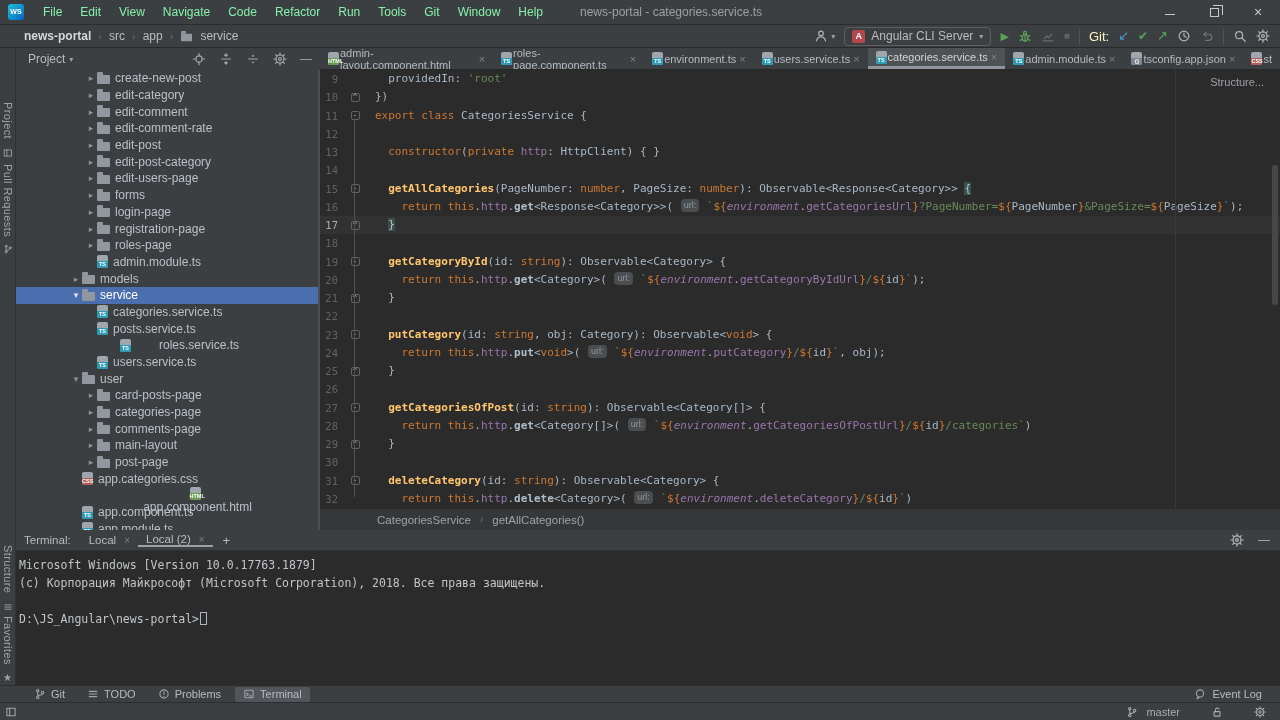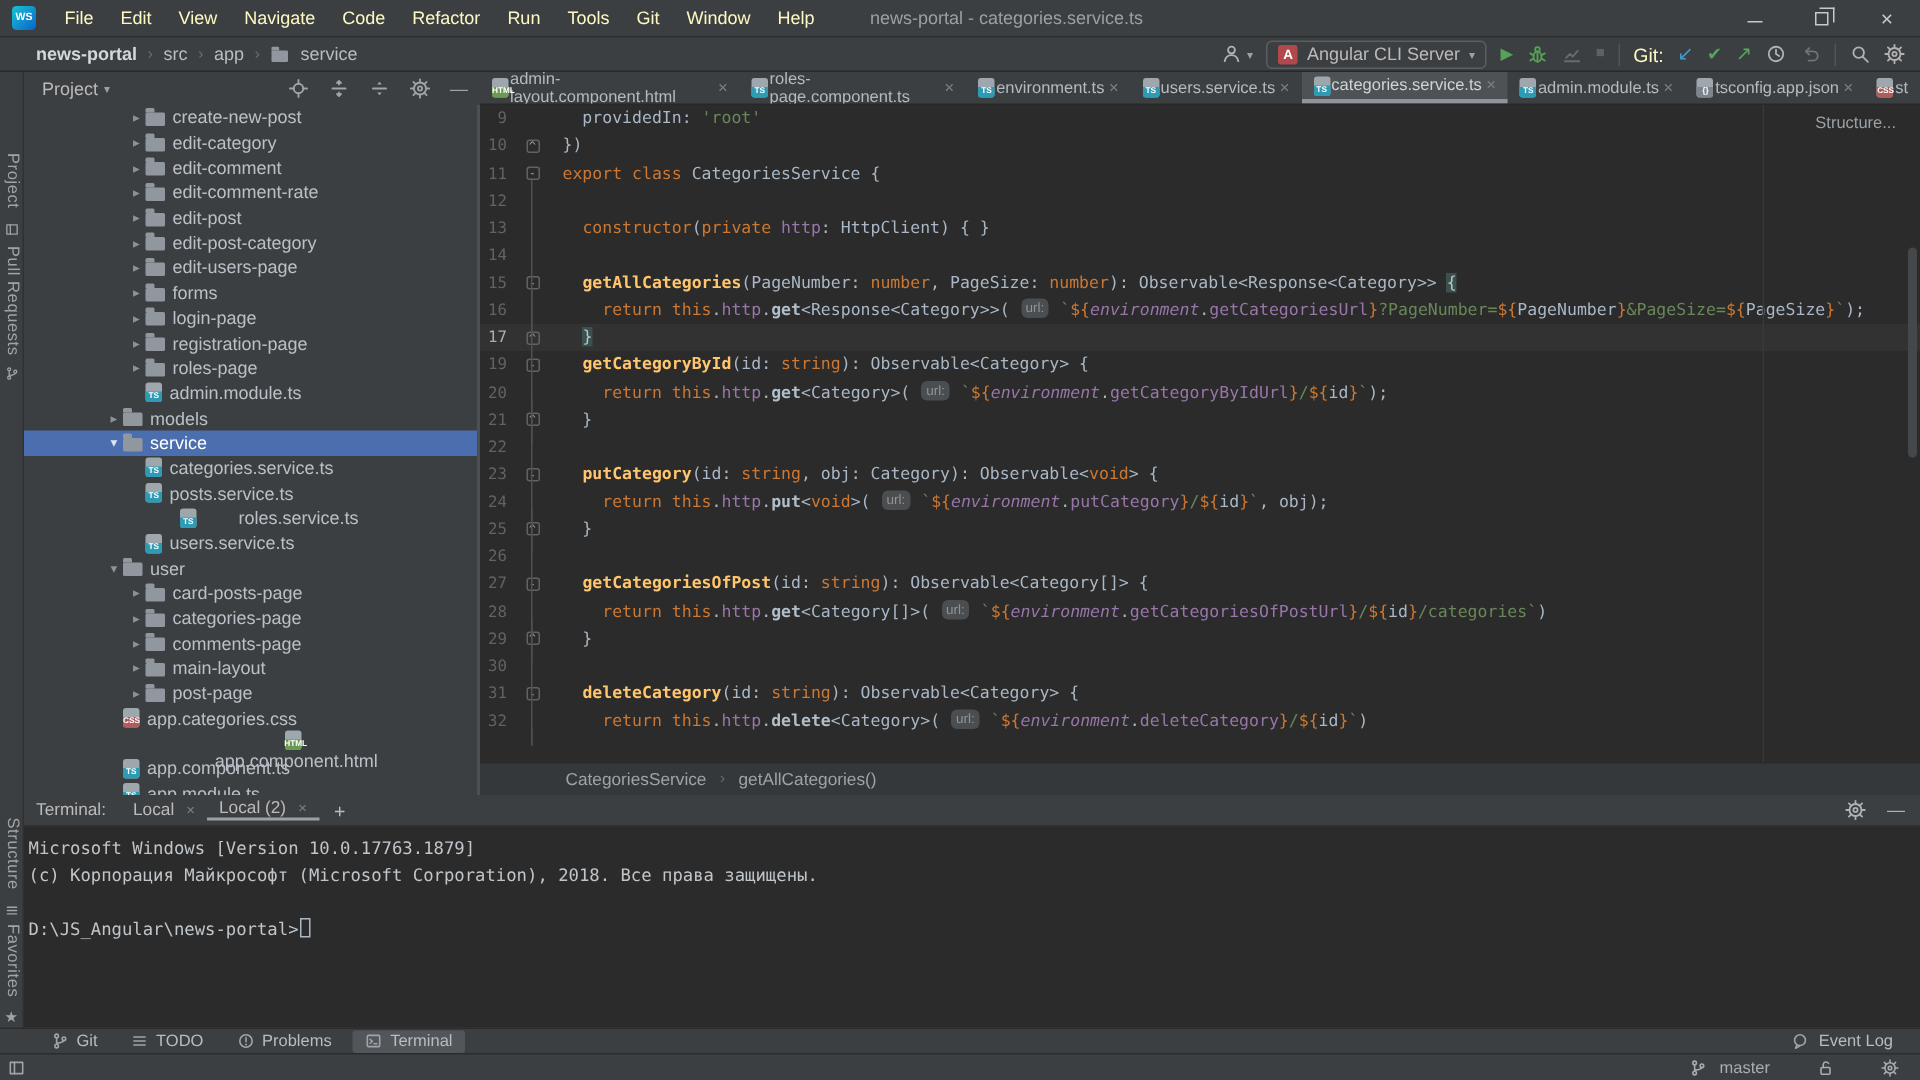--- a/index.html
+++ b/index.html
@@ -6,21 +6,21 @@
   body{width:1280px;height:720px;position:relative;overflow:hidden;background:#2b2b2b;
        font-family:"Liberation Sans",sans-serif;cursor:default;user-select:none}
   .abs{position:absolute}
 
   
   #titlebar{left:0;top:0;width:1280px;height:25px;background:#3c3f41;border-bottom:1px solid #2a2c2e;
             display:flex;align-items:center;padding-left:8px}
   #ws-logo{width:16px;height:16px;border-radius:3px;background:linear-gradient(135deg,#17c3d6,#0c63c8);
            color:#fff;font:bold 7px/16px "Liberation Sans",sans-serif;text-align:center;flex:none}
   #menus{display:flex;margin-left:10px}
-  .menu-item{padding:0 9px;font-size:12px;color:#fef9c3;line-height:24px}
+  .menu-item{padding:0 9px;font-size:12px;color:#86efac;line-height:24px}
   #win-title{margin-left:28px;font-size:12px;color:#9aa0a5}
   #win-controls{margin-left:auto;display:flex;align-items:center;height:100%}
   .winbtn{width:44px;height:100%;display:flex;align-items:center;justify-content:center;color:#c6cacd}
   .w-min{width:10px;border-top:1px solid #c6cacd;margin-top:5px}
   .w-max{width:9px;height:9px;border:1px solid #c6cacd;position:relative}
   .w-max::before{content:"";position:absolute;top:-4px;left:2px;width:9px;height:9px;
                  border:1px solid #c6cacd;border-bottom:none;border-left:none}
   .w-close{font-size:14px;line-height:14px}
 
   
@@ -565,20 +565,21 @@
   <div id="code">
       <div class="cl"><span class="num">9</span><span class="fold"></span><span class="ctext"><span class="sg-t">  providedIn: </span><span class="sg-s">'root'</span></span></div>
       <div class="cl"><span class="num">10</span><span class="fold"><span class="fm">^</span></span><span class="ctext"><span class="sg-t">})</span></span></div>
       <div class="cl"><span class="num">11</span><span class="fold"><span class="fm">-</span></span><span class="ctext"><span class="sg-k">export class </span><span class="sg-t">CategoriesService {</span></span></div>
       <div class="cl"><span class="num">12</span><span class="fold"></span><span class="ctext"></span></div>
       <div class="cl"><span class="num">13</span><span class="fold"></span><span class="ctext"><span class="sg-t">  </span><span class="sg-k">constructor</span><span class="sg-t">(</span><span class="sg-k">private </span><span class="sg-f">http</span><span class="sg-t">: HttpClient) { }</span></span></div>
       <div class="cl"><span class="num">14</span><span class="fold"></span><span class="ctext"></span></div>
       <div class="cl"><span class="num">15</span><span class="fold"><span class="fm">-</span></span><span class="ctext"><span class="sg-t">  </span><span class="sg-m">getAllCategories</span><span class="sg-t">(PageNumber: </span><span class="sg-k">number</span><span class="sg-t">, PageSize: </span><span class="sg-k">number</span><span class="sg-t">): Observable&lt;Response&lt;Category&gt;&gt; </span><span class="sg-b">{</span></span></div>
       <div class="cl"><span class="num">16</span><span class="fold"></span><span class="ctext"><span class="sg-t">    </span><span class="sg-k">return </span><span class="sg-k">this</span><span class="sg-t">.</span><span class="sg-f">http</span><span class="sg-t">.</span><span class="sg-c">get</span><span class="sg-t">&lt;Response&lt;Category&gt;&gt;( </span><span class="sg-i">url:</span><span class="sg-t"> </span><span class="sg-s">`</span><span class="sg-k">${</span><span class="sg-e">environment</span><span class="sg-t">.</span><span class="sg-f">getCategoriesUrl</span><span class="sg-k">}</span><span class="sg-s">?PageNumber=</span><span class="sg-k">${</span><span class="sg-t">PageNumber</span><span class="sg-k">}</span><span class="sg-s">&amp;PageSize=</span><span class="sg-k">${</span><span class="sg-t">PageSize</span><span class="sg-k">}</span><span class="sg-s">`</span><span class="sg-t">);</span></span></div>
       <div class="cl cur"><span class="num">17</span><span class="fold"><span class="fm">^</span></span><span class="ctext"><span class="sg-t">  </span><span class="sg-b">}</span></span></div>
+      <div class="cl"><span class="num">18</span><span class="fold"></span><span class="ctext"></span></div>
       <div class="cl"><span class="num">19</span><span class="fold"><span class="fm">-</span></span><span class="ctext"><span class="sg-t">  </span><span class="sg-m">getCategoryById</span><span class="sg-t">(id: </span><span class="sg-k">string</span><span class="sg-t">): Observable&lt;Category&gt; {</span></span></div>
       <div class="cl"><span class="num">20</span><span class="fold"></span><span class="ctext"><span class="sg-t">    </span><span class="sg-k">return </span><span class="sg-k">this</span><span class="sg-t">.</span><span class="sg-f">http</span><span class="sg-t">.</span><span class="sg-c">get</span><span class="sg-t">&lt;Category&gt;( </span><span class="sg-i">url:</span><span class="sg-t"> </span><span class="sg-s">`</span><span class="sg-k">${</span><span class="sg-e">environment</span><span class="sg-t">.</span><span class="sg-f">getCategoryByIdUrl</span><span class="sg-k">}</span><span class="sg-s">/</span><span class="sg-k">${</span><span class="sg-t">id</span><span class="sg-k">}</span><span class="sg-s">`</span><span class="sg-t">);</span></span></div>
       <div class="cl"><span class="num">21</span><span class="fold"><span class="fm">^</span></span><span class="ctext"><span class="sg-t">  }</span></span></div>
       <div class="cl"><span class="num">22</span><span class="fold"></span><span class="ctext"></span></div>
       <div class="cl"><span class="num">23</span><span class="fold"><span class="fm">-</span></span><span class="ctext"><span class="sg-t">  </span><span class="sg-m">putCategory</span><span class="sg-t">(id: </span><span class="sg-k">string</span><span class="sg-t">, obj: Category): Observable&lt;</span><span class="sg-k">void</span><span class="sg-t">&gt; {</span></span></div>
       <div class="cl"><span class="num">24</span><span class="fold"></span><span class="ctext"><span class="sg-t">    </span><span class="sg-k">return </span><span class="sg-k">this</span><span class="sg-t">.</span><span class="sg-f">http</span><span class="sg-t">.</span><span class="sg-c">put</span><span class="sg-t">&lt;</span><span class="sg-k">void</span><span class="sg-t">&gt;( </span><span class="sg-i">url:</span><span class="sg-t"> </span><span class="sg-s">`</span><span class="sg-k">${</span><span class="sg-e">environment</span><span class="sg-t">.</span><span class="sg-f">putCategory</span><span class="sg-k">}</span><span class="sg-s">/</span><span class="sg-k">${</span><span class="sg-t">id</span><span class="sg-k">}</span><span class="sg-s">`</span><span class="sg-t">, obj);</span></span></div>
       <div class="cl"><span class="num">25</span><span class="fold"><span class="fm">^</span></span><span class="ctext"><span class="sg-t">  }</span></span></div>
       <div class="cl"><span class="num">26</span><span class="fold"></span><span class="ctext"></span></div>
       <div class="cl"><span class="num">27</span><span class="fold"><span class="fm">-</span></span><span class="ctext"><span class="sg-t">  </span><span class="sg-m">getCategoriesOfPost</span><span class="sg-t">(id: </span><span class="sg-k">string</span><span class="sg-t">): Observable&lt;Category[]&gt; {</span></span></div>
       <div class="cl"><span class="num">28</span><span class="fold"></span><span class="ctext"><span class="sg-t">    </span><span class="sg-k">return </span><span class="sg-k">this</span><span class="sg-t">.</span><span class="sg-f">http</span><span class="sg-t">.</span><span class="sg-c">get</span><span class="sg-t">&lt;Category[]&gt;( </span><span class="sg-i">url:</span><span class="sg-t"> </span><span class="sg-s">`</span><span class="sg-k">${</span><span class="sg-e">environment</span><span class="sg-t">.</span><span class="sg-f">getCategoriesOfPostUrl</span><span class="sg-k">}</span><span class="sg-s">/</span><span class="sg-k">${</span><span class="sg-t">id</span><span class="sg-k">}</span><span class="sg-s">/categories`</span><span class="sg-t">)</span></span></div>

